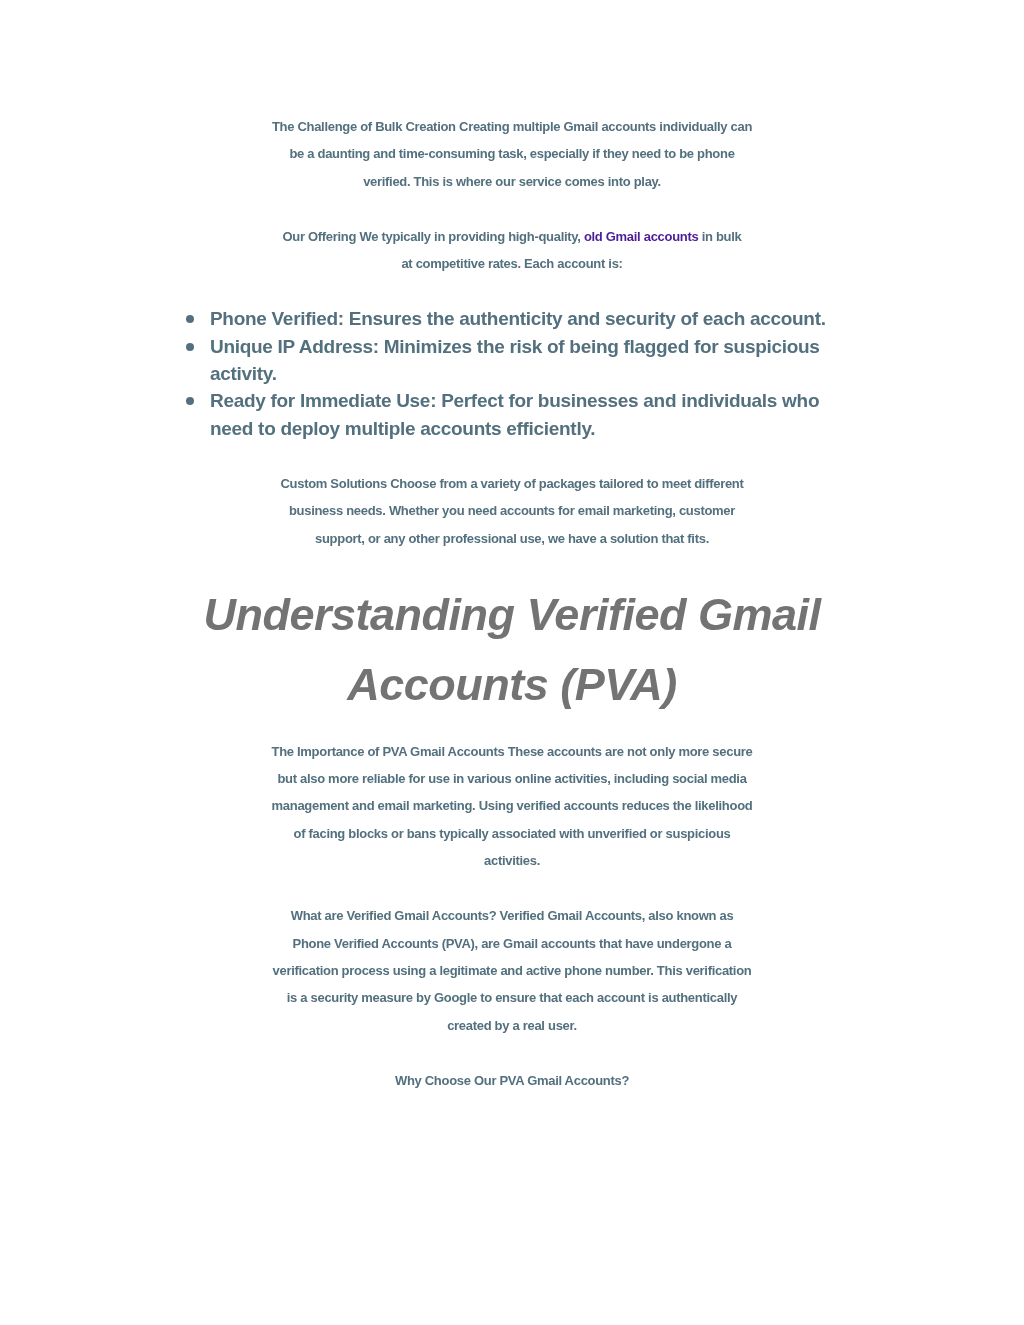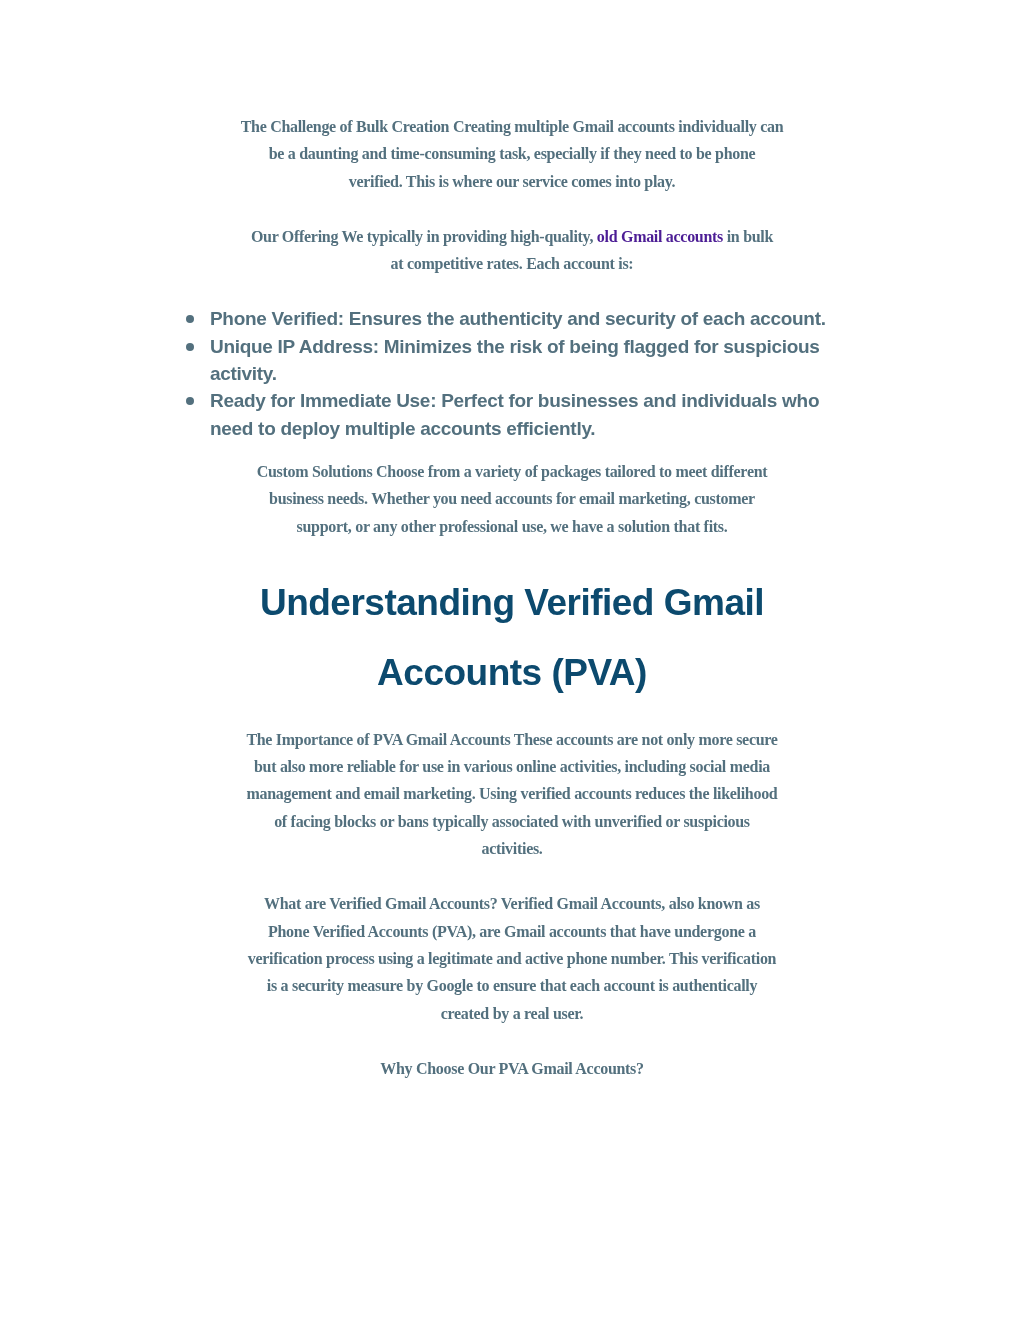--- a/index.html
+++ b/index.html
@@ -18,33 +18,32 @@
   }
   .content {
     width: 840px;
     margin: 0 auto;
     padding-top: 113px;
     text-align: center;
     color: #53707e;
   }
   .para {
     margin: 0 0 28px 0;
-    font-size: 16px;
+    font-size: 13px;
     line-height: 27.3px;
     letter-spacing: -0.3px;
     white-space: pre-line;
-    font-family: Liberation Serif, serif;
   }
   .link {
     color: #4c1d95;
     text-decoration: none;
     cursor: pointer;
   }
   ul.bullets {
-    margin: 0 0 16px 0;
+    margin: 0 0 28px 0;
     padding: 0 0 0 118px;
     text-align: left;
     list-style: none;
   }
   ul.bullets li {
     position: relative;
     font-size: 19px;
     line-height: 27.3px;
     letter-spacing: -0.3px;
     white-space: pre-line;
@@ -54,26 +53,27 @@
     position: absolute;
     left: -24px;
     top: 10px;
     width: 8px;
     height: 8px;
     border-radius: 50%;
     background: #53707e;
   }
   h1.main-heading {
     margin: 14px 0 18px 0;
-    font-size: 37px;
+    font-size: 45px;
     line-height: 70px;
     letter-spacing: -0.5px;
-    color: #0c4a6e;
+    color: #737373;
     font-weight: bold;
     white-space: pre-line;
+    font-style: italic;
   }
 </style>
 </head>
 <body>
 
 <div class="page">
   <div class="content">
 
     <p class="para">The Challenge of Bulk Creation Creating multiple Gmail accounts individually can
 be a daunting and time-consuming task, especially if they need to be phone

